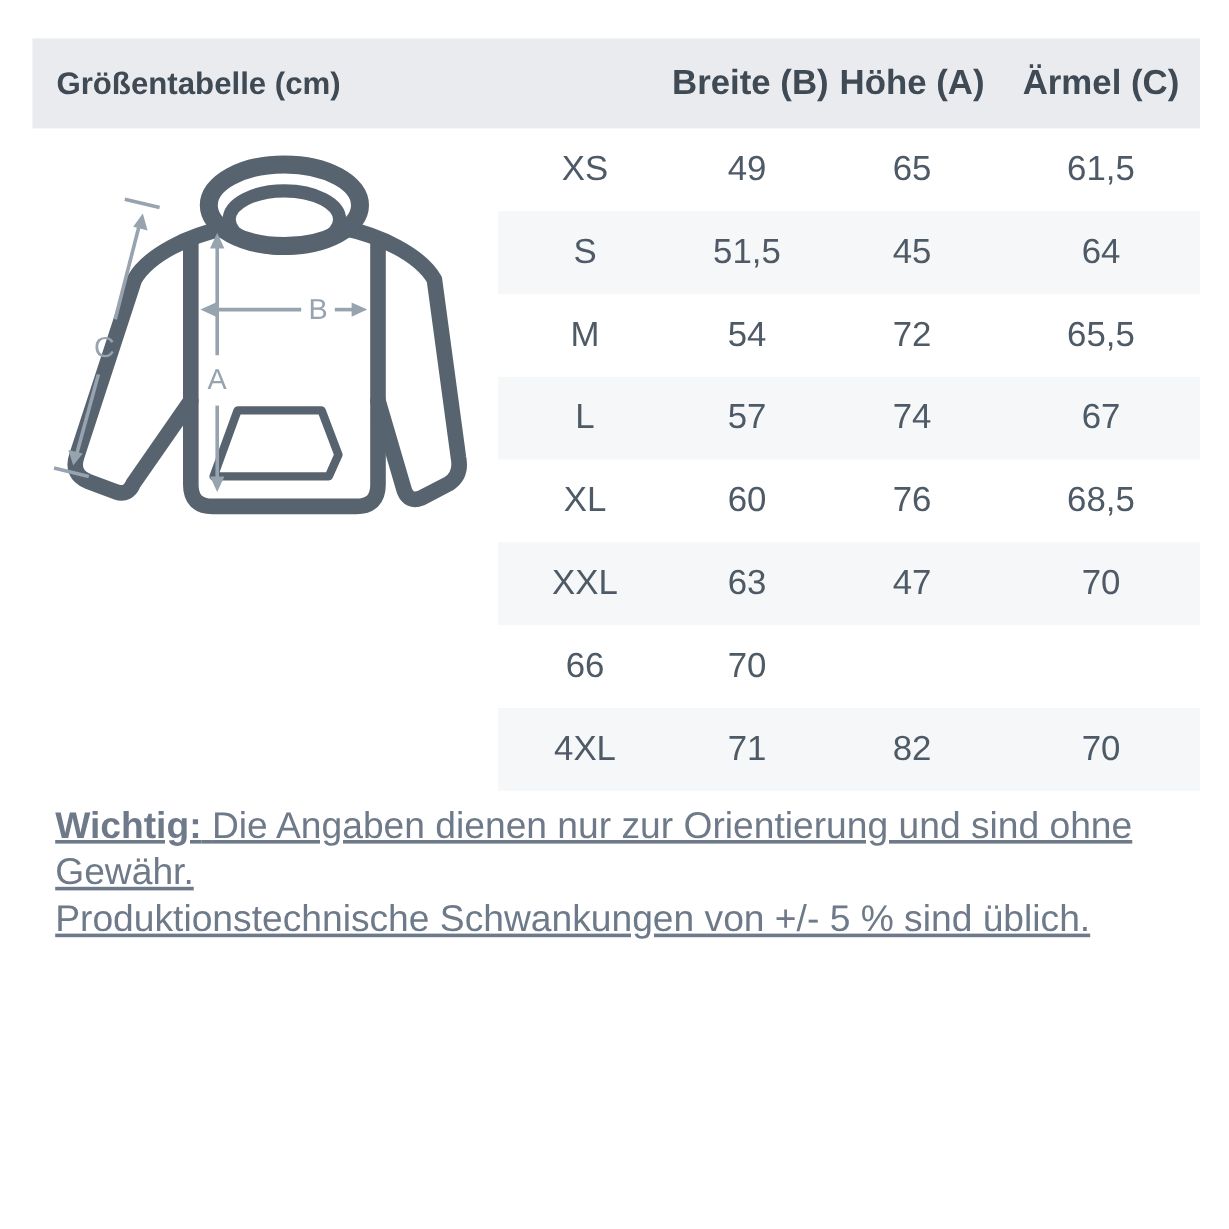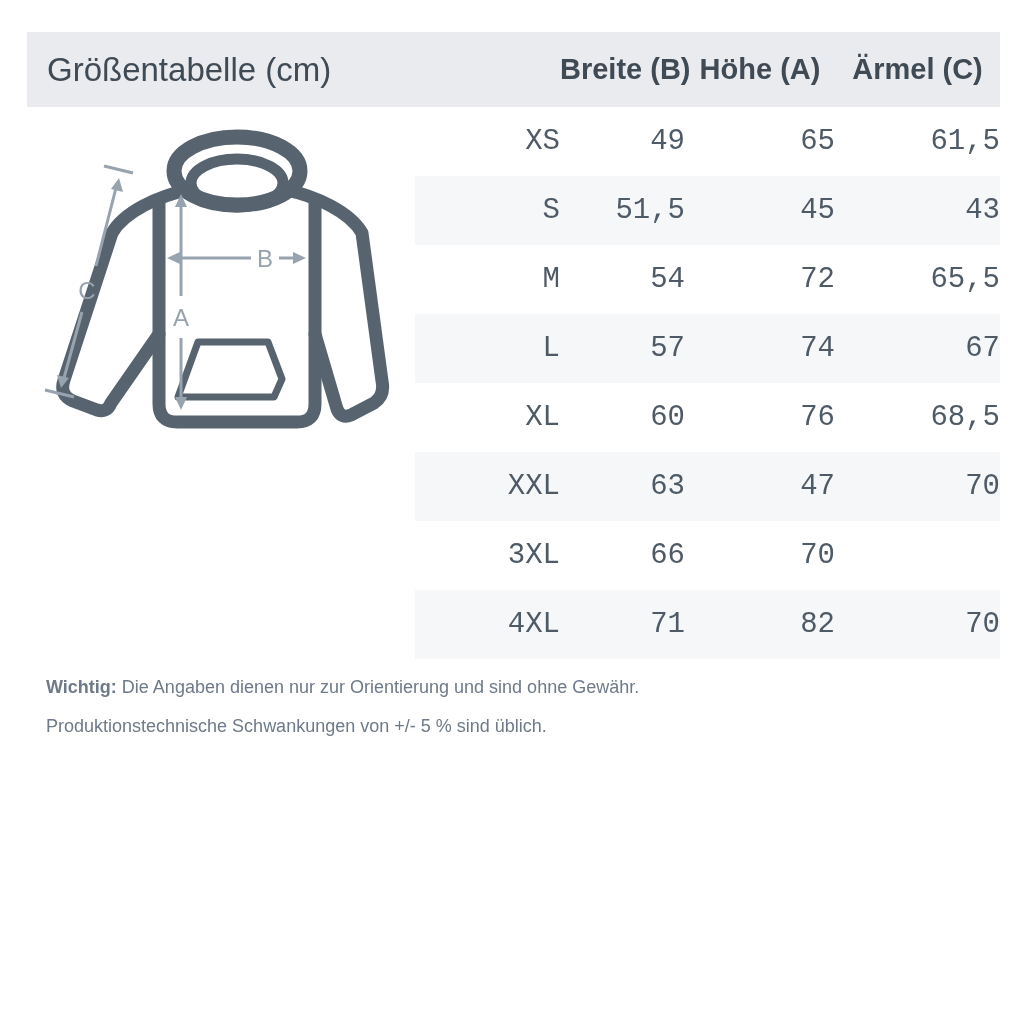--- a/index.html
+++ b/index.html
@@ -8,53 +8,53 @@
     background:var(--page-bg,#ffffff);
     font-family:"Liberation Sans","DejaVu Sans",sans-serif;
     color:var(--cell-text,#4e5a66);
   }
   .header-band{
     position:absolute;left:27px;top:32px;width:973px;height:75px;
     background:var(--header-band-bg,#e9ebef);
   }
   .chart-title{
     position:absolute;left:20px;top:0;height:100%;display:flex;align-items:center;
-    font-size:33px;font-weight:normal;color:var(--heading-text,#3f4a55);
+    font-size:26px;font-weight:bold;color:var(--heading-text,#3f4a55);
   }
   .header-cols{
     position:absolute;left:533px;top:0;height:100%;
     display:grid;grid-template-columns:125px 150px 165px;align-items:center;
   }
   .hcol{
     text-align:center;font-size:29px;font-weight:bold;color:var(--heading-text,#3f4a55);
     white-space:nowrap;
   }
   .size-table{
     position:absolute;left:415px;top:107px;width:585px;
   }
   .trow{
     height:69px;display:grid;grid-template-columns:145px 125px 150px 165px;
     align-items:center;
   }
   .trow.striped{background:var(--row-stripe-bg,#f5f7f9);}
   .cell{
-    text-align:right;font-size:29px;color:var(--cell-text,#4e5a66);white-space:nowrap;font-family:Liberation Mono, monospace;
+    text-align:center;font-size:29px;color:var(--cell-text,#4e5a66);white-space:nowrap;
   }
   .hoodie-figure{position:absolute;left:30px;top:120px;width:395px;height:335px;}
   .hoodie-stroke{stroke:var(--illustration-stroke,#57646f);fill:none;stroke-linecap:round;stroke-linejoin:round;}
   .dim-line{stroke:var(--dimension-arrow,#97a3af);fill:none;stroke-width:3;}
   .dim-head{fill:var(--dimension-arrow,#97a3af);stroke:none;}
   .dim-label{
     fill:var(--dimension-arrow,#97a3af);font-size:24px;
     font-family:"Liberation Sans","DejaVu Sans",sans-serif;
     text-anchor:middle;dominant-baseline:central;
   }
   .footnote{
     position:absolute;left:46px;top:668px;width:920px;
-    font-size:18px;line-height:39px;color:var(--footnote-text,#6e7a89);
+    font-size:31px;line-height:39px;color:var(--footnote-text,#6e7a89);text-decoration:underline;
   }
   .footnote b{font-weight:bold;color:var(--footnote-text,#6e7a89);}
 </style>
 </head>
 <body>
 
 <div class="page">
 
   <div class="header-band">
     <div class="chart-title">Größentabelle (cm)</div>
@@ -103,21 +103,21 @@
     <div class="trow">
       <div class="cell">XS</div>
       <div class="cell">49</div>
       <div class="cell">65</div>
       <div class="cell">61,5</div>
     </div>
     <div class="trow striped">
       <div class="cell">S</div>
       <div class="cell">51,5</div>
       <div class="cell">45</div>
-      <div class="cell">43</div>
+      <div class="cell">64</div>
     </div>
     <div class="trow">
       <div class="cell">M</div>
       <div class="cell">54</div>
       <div class="cell">72</div>
       <div class="cell">65,5</div>
     </div>
     <div class="trow striped">
       <div class="cell">L</div>
       <div class="cell">57</div>
@@ -130,21 +130,20 @@
       <div class="cell">76</div>
       <div class="cell">68,5</div>
     </div>
     <div class="trow striped">
       <div class="cell">XXL</div>
       <div class="cell">63</div>
       <div class="cell">47</div>
       <div class="cell">70</div>
     </div>
     <div class="trow">
-      <div class="cell">3XL</div>
       <div class="cell">66</div>
       <div class="cell">70</div>
     </div>
     <div class="trow striped">
       <div class="cell">4XL</div>
       <div class="cell">71</div>
       <div class="cell">82</div>
       <div class="cell">70</div>
     </div>
   </div>

